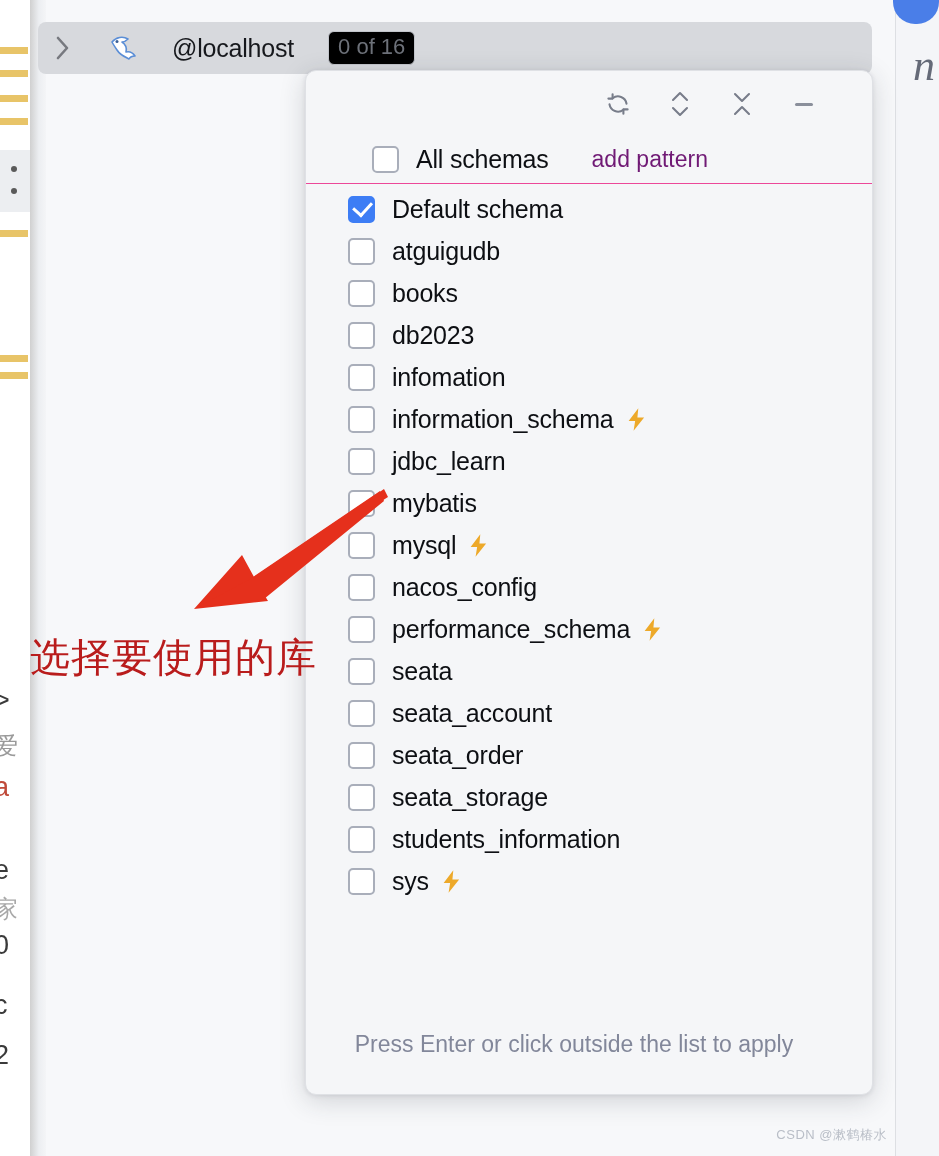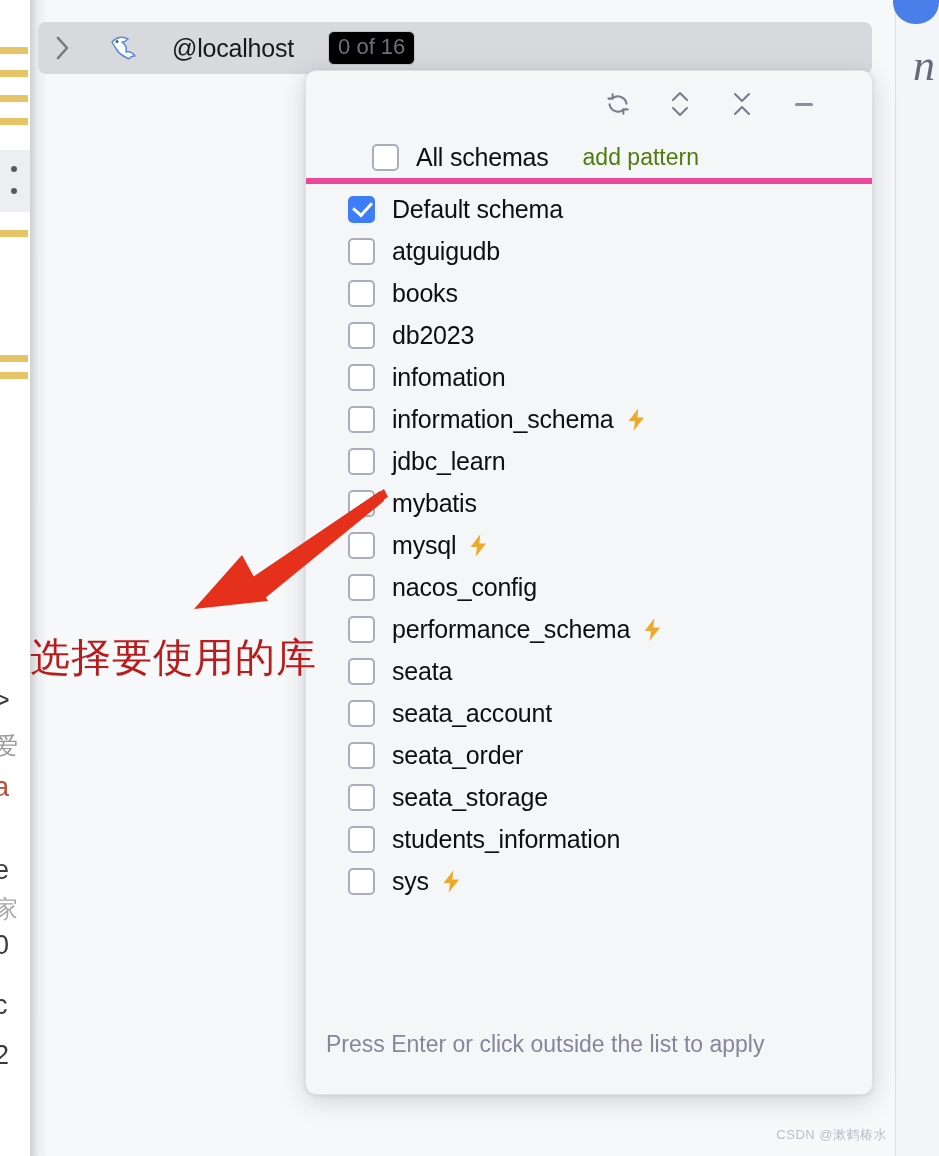--- a/index.html
+++ b/index.html
@@ -156,27 +156,27 @@
     display: flex; align-items: center; justify-content: center;
     color: #787d8a;
     cursor: pointer;
   }
 
   .row-all {
     height: 48px;
     display: flex;
     align-items: center;
     padding-left: 66px;
-    border-bottom: 6px solid #ec4899;
+    border-bottom: 1px solid #ec4899;
     flex: 0 0 auto;
   }
   .add-pattern {
-    margin-left: 34px;
+    margin-left: 43px;
     font-size: 23px;
-    color: #4d7c0f;
+    color: #701a75;
     cursor: pointer;
   }
 
   .schema-list {
     flex: 1 1 auto;
     padding-top: 4px;
     overflow: hidden;
   }
 
   .srow {
@@ -218,20 +218,21 @@
   }
   .bolt {
     margin-left: 9px;
     display: inline-flex;
     align-items: center;
   }
 
   .popup-footer {
     flex: 0 0 auto;
     padding: 0 50px 34px 20px;
+    text-align: center;
   }
   .footer-hint {
     font-size: 23px;
     line-height: 31px;
     color: #82879a;
   }
 
   
   .anno-arrow {
     position: absolute;

